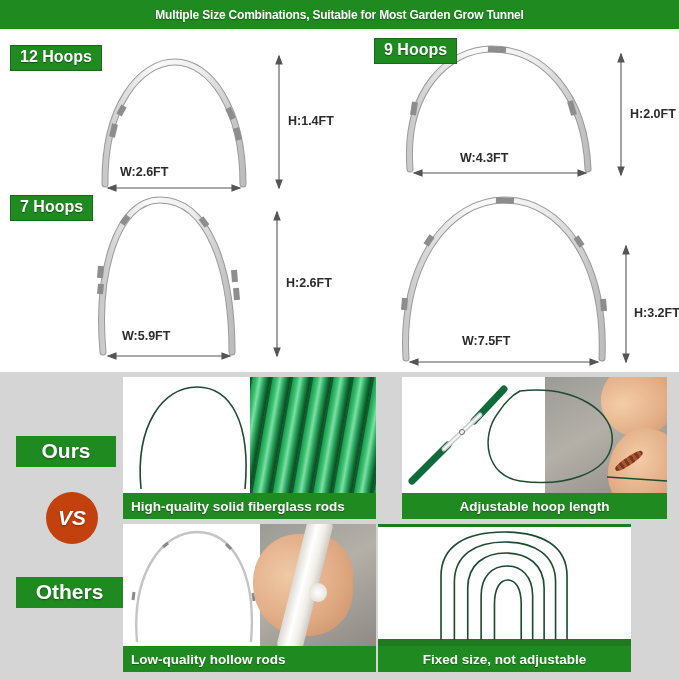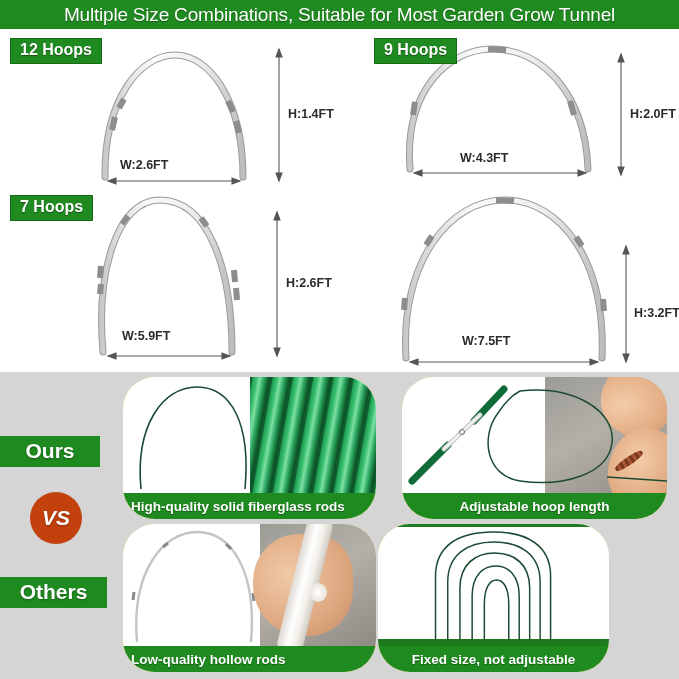--- a/index.html
+++ b/index.html
@@ -11,29 +11,29 @@
   }
   .page{position:relative;width:679px;height:679px;background:#fff;}
 
   
   .banner{
     position:absolute;left:0;top:0;width:679px;height:29px;
     background:#1f8a1f;
     display:flex;align-items:center;justify-content:center;
   }
   .banner-text{
-    color:#fff;font-size:19px;font-weight:normal;letter-spacing:-0.2px;
+    color:#fff;font-size:12px;font-weight:bold;letter-spacing:-0.2px;
     white-space:nowrap;
     text-shadow:0 1px 1px rgba(0,0,0,.35);
   }
 
   
   .diagrams{position:absolute;left:0;top:29px;width:679px;height:343px;background:#fff;}
   .quad{position:absolute;}
-  .q-tl{left:0;top:0;width:340px;height:157px;}
+  .q-tl{left:0;top:7px;width:340px;height:157px;}
   .q-tr{left:340px;top:0;width:339px;height:157px;}
   .q-bl{left:0;top:153px;width:340px;height:186px;}
   .q-br{left:340px;top:157px;width:339px;height:186px;}
 
   .hoop-badge{
     position:absolute;
     background:#1f8a1f;border:1px solid #176b16;
     color:#fff;font-size:16px;font-weight:bold;
     padding:3px 9px 4px 9px;
     text-shadow:0 1px 1px rgba(0,0,0,.4);
@@ -44,46 +44,46 @@
   .dim-label{
     position:absolute;color:#2b2b2b;font-size:12.5px;font-weight:bold;
     white-space:nowrap;letter-spacing:0px;
   }
 
   
   .compare{
     position:absolute;left:0;top:372px;width:679px;height:307px;
     background:#d5d5d5;
   }
-  .vs-col{position:absolute;left:0;top:0;width:120px;height:307px;}
+  .vs-col{position:absolute;left:16px;top:0;width:120px;height:307px;}
   .side-badge{
     position:absolute;left:0;
     background:#1f8a1f;color:#fff;
     font-size:21px;font-weight:bold;
     text-align:center;
     padding:3px 0 4px 0;
     text-shadow:0 1px 2px rgba(0,0,0,.35);
     white-space:nowrap;
   }
   .badge-ours{top:64px;width:100px;}
   .badge-others{top:205px;width:107px;}
   .vs-circle{
     position:absolute;left:30px;top:120px;width:52px;height:52px;
     border-radius:50%;background:#c2410c;
     display:flex;align-items:center;justify-content:center;
     color:#fff;font-size:21px;font-weight:bold;font-style:italic;
     text-shadow:0 1px 2px rgba(0,0,0,.3);
   }
 
   .cells{position:absolute;left:120px;top:0;width:559px;height:307px;}
-  .cell{position:absolute;background:#fde047;overflow:hidden;border-radius:32px;}
+  .cell{position:absolute;background:#7f1d1d;overflow:hidden;}
   .c-tl{left:3px;top:5px;width:253px;height:142px;}
   .c-tr{left:258px;top:5px;width:265px;height:142px;margin-left:24px;}
   .c-bl{left:3px;top:152px;width:253px;height:148px;}
-  .c-br{left:258px;top:152px;width:231px;height:148px;}
+  .c-br{left:258px;top:152px;width:253px;height:148px;}
 
   .photo{position:absolute;left:0;top:0;right:0;bottom:26px;background:#fff;overflow:hidden;}
   .caption{
     position:absolute;left:0;bottom:0;width:100%;height:26px;
     background:#1f8a1f;color:#fff;
     display:flex;align-items:center;justify-content:center;
     font-size:13.5px;font-weight:bold;
     text-shadow:0 1px 1px rgba(0,0,0,.35);
     white-space:nowrap;
     box-sizing:border-box;

